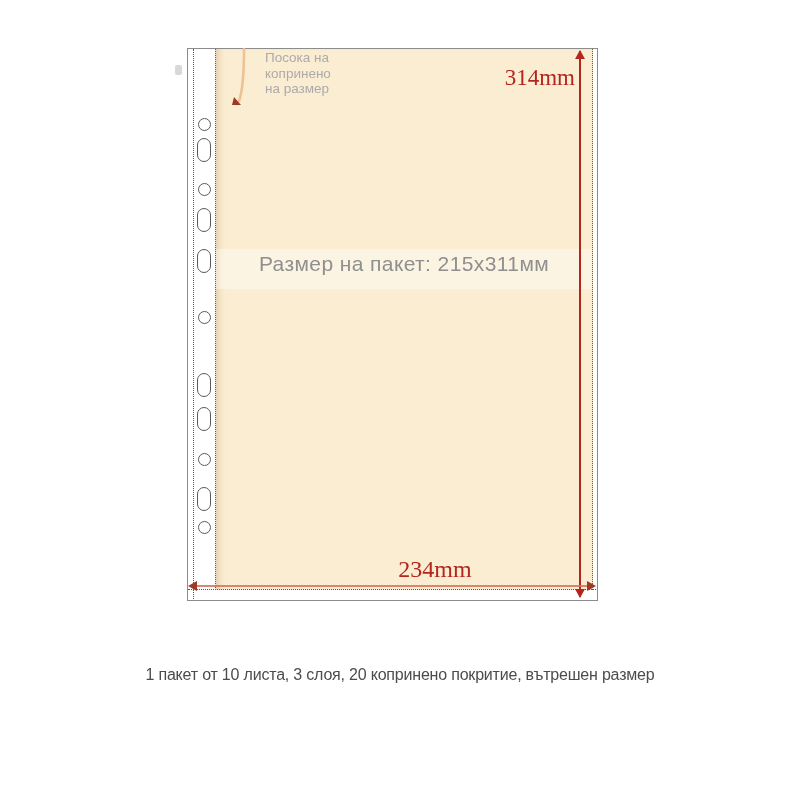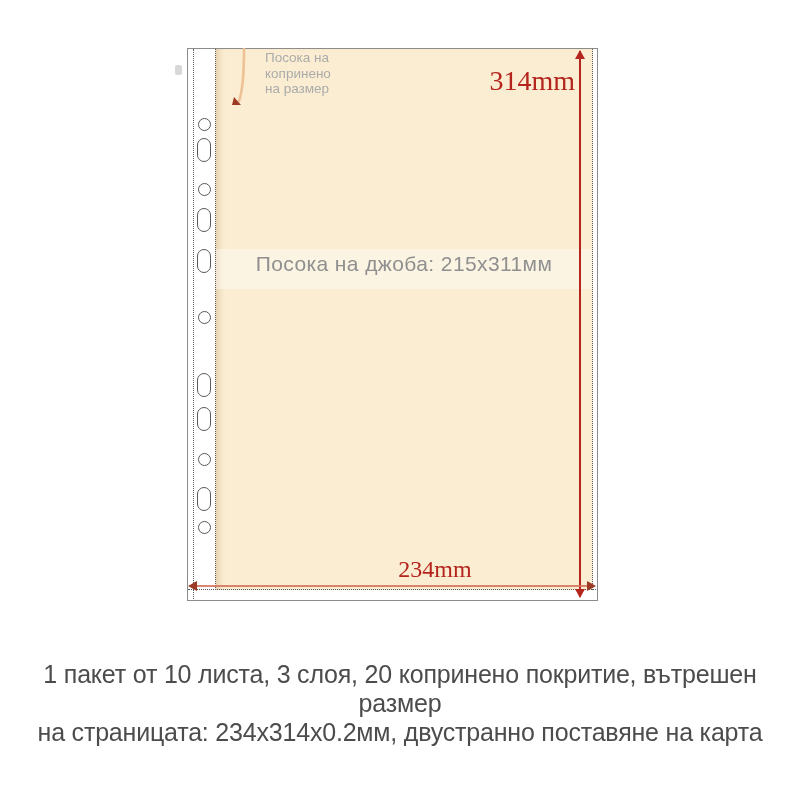--- a/index.html
+++ b/index.html
@@ -49,21 +49,21 @@
   .dim-v{position:absolute;left:391px;top:2px;width:1.5px;height:546px;
     background:var(--dimension-red);}
   .arr{position:absolute;width:0;height:0;}
   .arr-up{left:387px;top:1px;
     border-left:5px solid transparent;border-right:5px solid transparent;
     border-bottom:9px solid var(--dimension-red);}
   .arr-down{left:387px;top:540px;
     border-left:5px solid transparent;border-right:5px solid transparent;
     border-top:9px solid var(--dimension-red);}
   .dim-v-label{position:absolute;right:22px;top:16px;
-    font-family:"Liberation Serif",serif;font-size:28px;
+    font-family:"Liberation Serif",serif;font-size:23px;
     color:var(--dimension-red);}
 
   
   .dim-h{position:absolute;left:2px;top:536px;width:404px;height:2px;
     background:var(--dimension-red-light);opacity:.85;}
   .arr-left{left:0px;top:532px;
     border-top:5px solid transparent;border-bottom:5px solid transparent;
     border-right:9px solid var(--arrowhead-dark);}
   .arr-right{left:399px;top:532px;
     border-top:5px solid transparent;border-bottom:5px solid transparent;
@@ -82,21 +82,21 @@
     text-align:center;font-size:21px;letter-spacing:.4px;
     color:var(--text-gray-mid);}
 
   
   .tab{position:absolute;left:175px;top:65px;width:7px;height:10px;
     background:#d8d8d8;border-radius:2px;}
 
   
   .caption{position:absolute;left:0;top:660px;width:800px;
     text-align:center;color:var(--text-dark);
-    font-size:25px;line-height:29px;letter-spacing:-.2px;}
+    font-size:16px;line-height:29px;letter-spacing:-.2px;}
 </style>
 </head>
 <body>
 
 <div class="figure">
 
   <div class="tab"></div>
 
   <div class="sheet">
 
@@ -126,32 +126,31 @@
       <path d="M 14 1 C 14 28, 13 42, 9 53" fill="none" stroke="var(--insertion-arrow)" stroke-width="2.6" stroke-linecap="round"></path>
       <polygon points="4,49 11,57 2,57" fill="var(--arrowhead-dark)"></polygon>
     </svg>
 
     <div class="dir-label">
       <div>Посока на</div>
       <div>копринено</div>
       <div>на размер</div>
     </div>
 
-    <div class="pocket-label">Посока на джоба: 215x311мм</div>
+    <div class="pocket-label">Размер на пакет: 215x311мм</div>
 
     <div class="dim-v"></div>
     <div class="arr arr-up"></div>
     <div class="arr arr-down"></div>
     <div class="dim-v-label">314mm</div>
 
     <div class="dim-h"></div>
     <div class="arr arr-left"></div>
     <div class="arr arr-right"></div>
     <div class="dim-h-label">234mm</div>
 
   </div>
 
   <div class="caption">
     <div>1 пакет от 10 листа, 3 слоя, 20 копринено покритие, вътрешен размер</div>
-    <div>на страницата: 234x314x0.2мм, двустранно поставяне на карта</div>
   </div>
 
 </div>
 
 </body></html>

